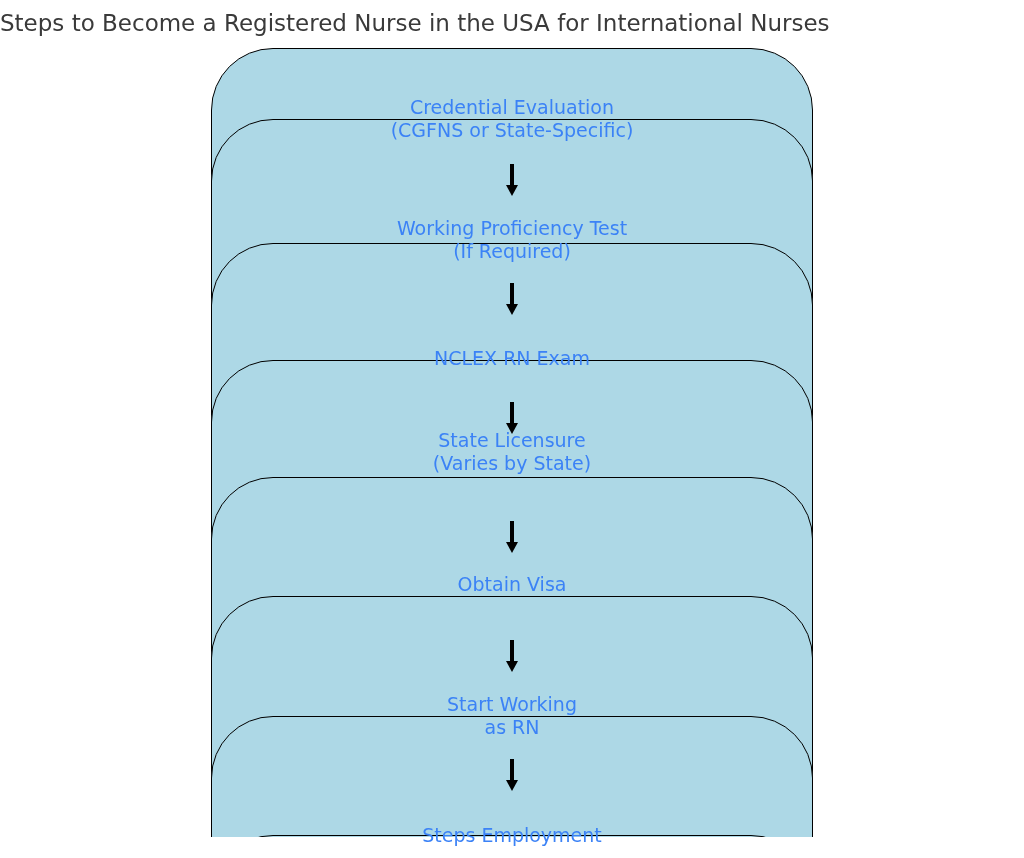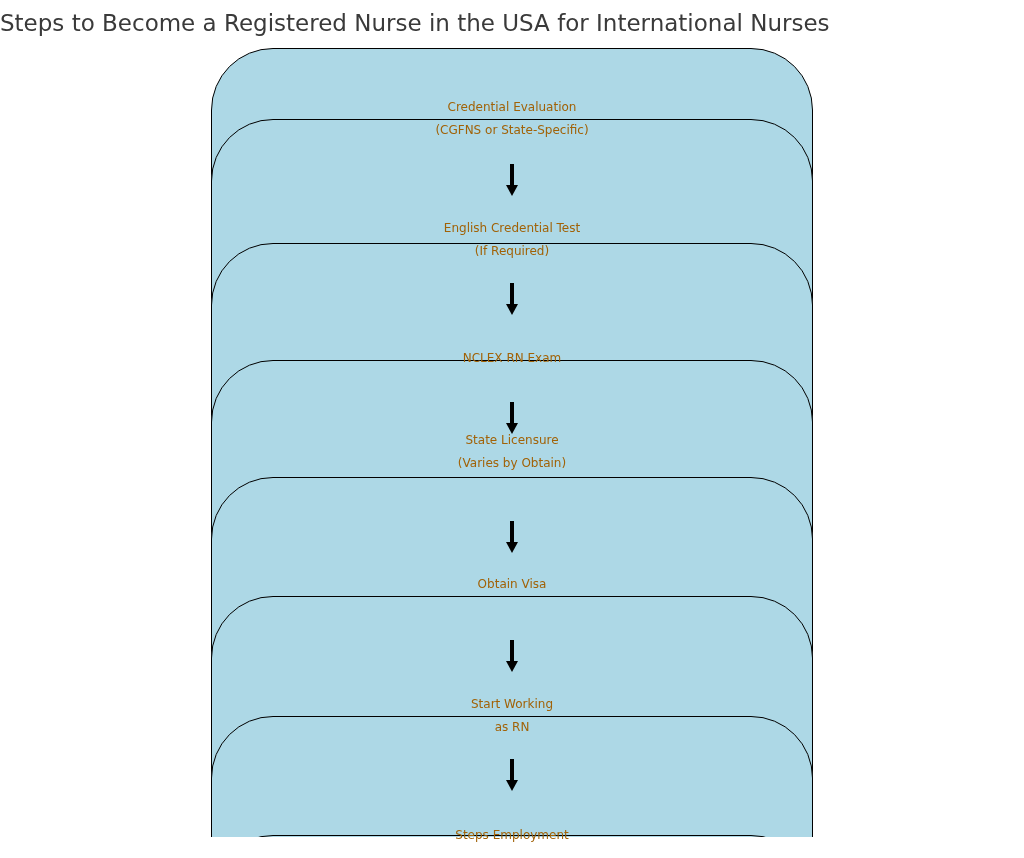--- a/index.html
+++ b/index.html
@@ -50,23 +50,23 @@
     top: 0;
     width: 1024px;
     height: 858px;
     pointer-events: none;
   }
   .step-label {
     position: absolute;
     left: 512px;
     transform: translate(-50%, -50%);
     text-align: center;
-    font-size: 12px;
+    font-size: 19px;
     line-height: 23px;
-    color: #a16207;
+    color: #3b82f6;
     white-space: nowrap;
   }
   .arrow {
     position: absolute;
     left: 512px;
     transform: translateX(-50%);
     display: flex;
     flex-direction: column;
     align-items: center;
   }
@@ -107,41 +107,41 @@
       <div>Credential Evaluation</div>
       <div>(CGFNS or State-Specific)</div>
     </div>
 
     <div class="arrow" style="top:164px">
       <div class="arrow-shaft"></div>
       <div class="arrow-head"></div>
     </div>
 
     <div class="step-label" style="top:240px">
-      <div>English Credential Test</div>
+      <div>Working Proficiency Test</div>
       <div>(If Required)</div>
     </div>
 
     <div class="arrow" style="top:283px">
       <div class="arrow-shaft"></div>
       <div class="arrow-head"></div>
     </div>
 
     <div class="step-label" style="top:358px">
       <div>NCLEX RN Exam</div>
     </div>
 
     <div class="arrow" style="top:402px">
       <div class="arrow-shaft"></div>
       <div class="arrow-head"></div>
     </div>
 
     <div class="step-label" style="top:452px">
       <div>State Licensure</div>
-      <div>(Varies by Obtain)</div>
+      <div>(Varies by State)</div>
     </div>
 
     <div class="arrow" style="top:521px">
       <div class="arrow-shaft"></div>
       <div class="arrow-head"></div>
     </div>
 
     <div class="step-label" style="top:584px">
       <div>Obtain Visa</div>
     </div>

